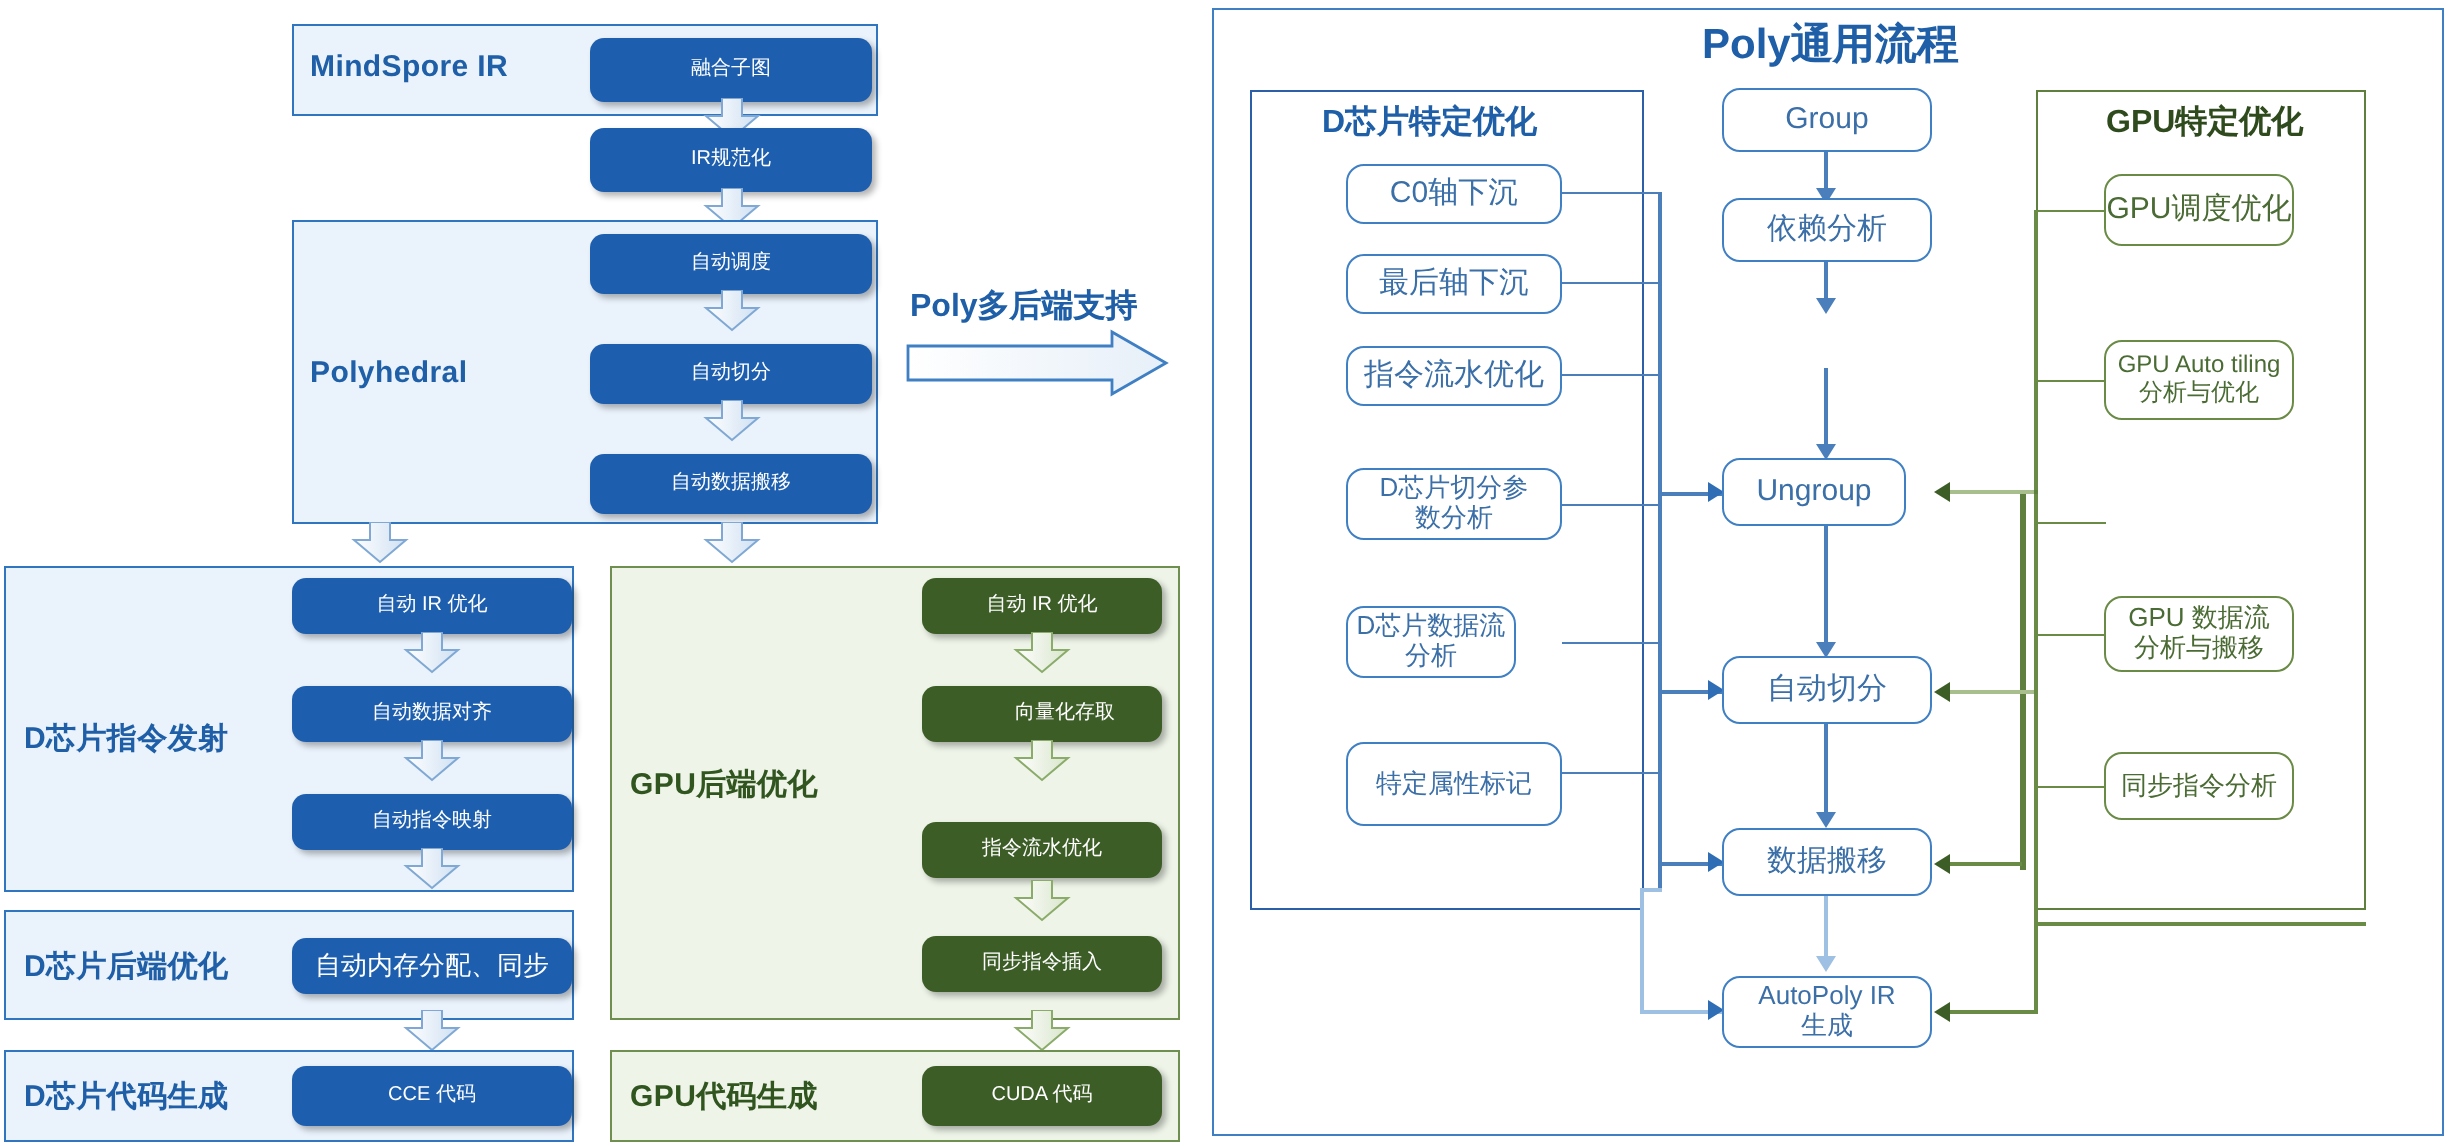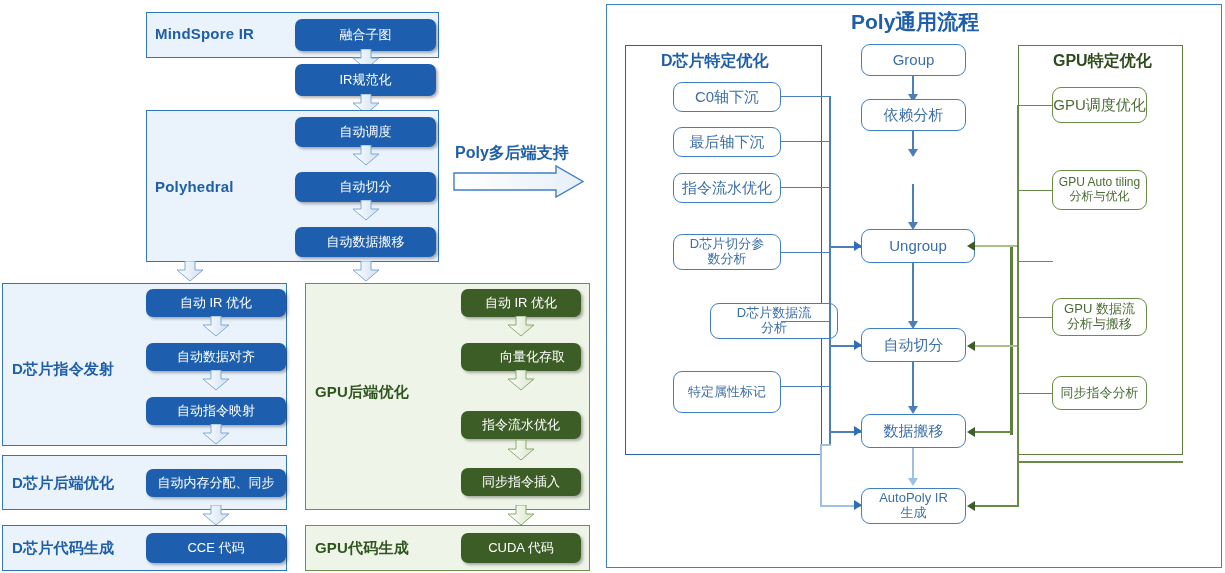--- a/index.html
+++ b/index.html
@@ -25,21 +25,21 @@
     white-space:nowrap;
   }
   .panel-label.green{color:#31551f;}
 
   
   .pbox{
     position:absolute;box-sizing:border-box;
     background:#1d5fae;
     border-radius:7px;
     color:#ffffff;
-    font-size:13px;
+    font-size:10px;
     display:flex;align-items:center;justify-content:center;
     text-align:center;
     box-shadow:2px 2px 3px rgba(0,0,0,.30);
     line-height:1.15;
     white-space:nowrap;
   }
   .pbox.green{background:#3d5d27;}
   .pbox.sm{font-size:13px;}
 
   
@@ -240,21 +240,21 @@
   <div class="outer-title" style="left:851px;top:8px;">Poly通用流程</div>
 
   <div class="sub-panel blue" style="left:625px;top:45px;width:197px;height:410px;"></div>
   <div class="sub-title blue" style="left:661px;top:51px;">D芯片特定优化</div>
 
   <div class="onode" style="left:673px;top:82px;width:108px;height:30px;">C0轴下沉</div>
   <div class="onode" style="left:673px;top:127px;width:108px;height:30px;">最后轴下沉</div>
   <div class="onode" style="left:673px;top:173px;width:108px;height:30px;">指令流水优化</div>
   <div class="onode sm" style="left:673px;top:234px;width:108px;height:36px;white-space:pre-line;">D芯片切分参
 数分析</div>
-  <div class="onode sm" style="left:710px;top:303px;width:128px;height:36px;white-space:pre-line;">D芯片数据流
+  <div class="onode sm" style="left:673px;top:303px;width:85px;height:36px;white-space:pre-line;">D芯片数据流
 分析</div>
   <div class="onode sm" style="left:673px;top:371px;width:108px;height:42px;">特定属性标记</div>
 
   <div class="ln" style="left:781px;top:96px;width:50px;height:1.2px;"></div>
   <div class="ln" style="left:781px;top:141px;width:50px;height:1.2px;"></div>
   <div class="ln" style="left:781px;top:187px;width:50px;height:1.2px;"></div>
   <div class="ln" style="left:781px;top:252px;width:50px;height:1.2px;"></div>
   <div class="ln" style="left:781px;top:321px;width:50px;height:1.2px;"></div>
   <div class="ln" style="left:781px;top:386px;width:50px;height:1.2px;"></div>
 
@@ -276,21 +276,21 @@
   <div class="ln" style="left:912px;top:76px;width:1.6px;height:22px;"></div>
   <div class="arrowhead ah-down" style="left:908px;top:94px;"></div>
 
   <div class="onode" style="left:861px;top:99px;width:105px;height:32px;">依赖分析</div>
   <div class="ln" style="left:912px;top:131px;width:1.6px;height:22px;"></div>
   <div class="arrowhead ah-down" style="left:908px;top:149px;"></div>
 
   <div class="ln" style="left:912px;top:184px;width:1.6px;height:42px;"></div>
   <div class="arrowhead ah-down" style="left:908px;top:222px;"></div>
 
-  <div class="onode" style="left:861px;top:229px;width:114px;height:34px;">Ungroup</div>
+  <div class="onode" style="left:861px;top:229px;width:92px;height:34px;">Ungroup</div>
   <div class="ln" style="left:912px;top:263px;width:1.6px;height:62px;"></div>
   <div class="arrowhead ah-down" style="left:908px;top:321px;"></div>
 
   <div class="onode" style="left:861px;top:328px;width:105px;height:34px;">自动切分</div>
   <div class="ln" style="left:912px;top:362px;width:1.6px;height:48px;"></div>
   <div class="arrowhead ah-down" style="left:908px;top:406px;"></div>
 
   <div class="onode" style="left:861px;top:414px;width:105px;height:34px;">数据搬移</div>
   <div class="ln pale" style="left:912px;top:448px;width:1.6px;height:34px;"></div>
   <div class="arrowhead ah-down" style="left:908px;top:478px;border-top-color:#9ec0e2;"></div>

